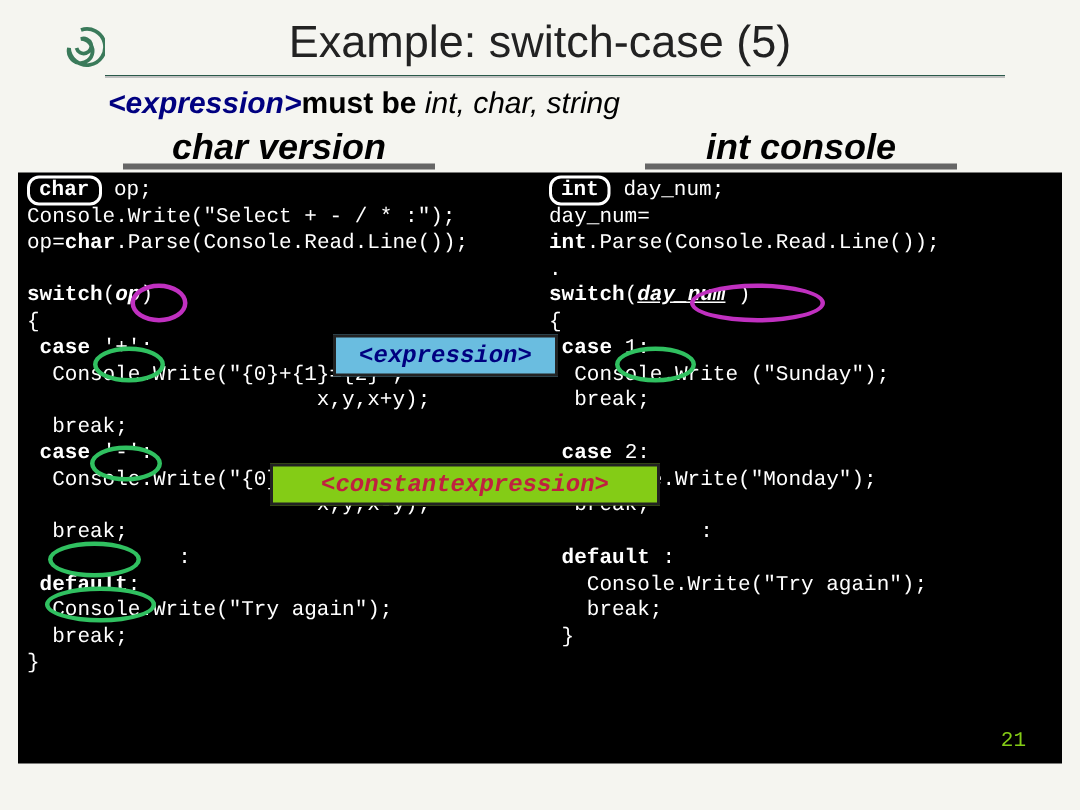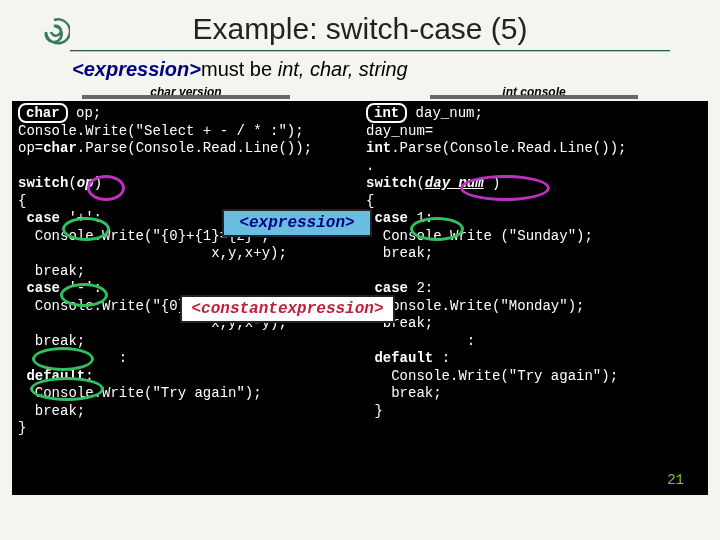--- a/index.html
+++ b/index.html
@@ -28,30 +28,30 @@
   .hr {
     height: 2px;
     margin: 0 50px 0 70px;
     background: linear-gradient(to bottom, #2a5a4a 0%, #2a5a4a 50%, #c0c0c0 50%, #c0c0c0 100%);
   }
   .subtitle {
     margin: 6px 72px 2px 72px;
     font-size: 20px;
   }
   .subtitle .ital1 { color: #000080; font-weight: bold; font-style: italic; }
-  .subtitle .bold1 { font-weight: normal; }
+  .subtitle .bold1 { font-weight: bold; }
   .subtitle .ital2 { font-style: italic; font-weight: normal; }
   .version-row {
     display: flex;
     margin: 0 12px;
   }
   .version-label {
     flex: 1;
     text-align: center;
-    font-size: 12px;
+    font-size: 24px;
     font-style: italic;
     font-weight: bold;
     position: relative;
     padding: 2px 0;
   }
   .version-label::after {
     content: "";
     position: absolute;
     bottom: 2px;
     left: 20%;
@@ -92,22 +92,22 @@
     font-style: italic;
     font-weight: bold;
     font-size: 16px;
     text-align: center;
     padding: 2px 4px;
   }
   .callout-const {
     position: absolute;
     left: 168px;
     top: 194px;
-    width: 215px;
-    background: #ffffff;
+    width: 260px;
+    background: #84cc16;
     border: 2px solid #222;
     color: #c02040;
     font-style: italic;
     font-weight: bold;
     font-size: 16px;
     text-align: center;
     padding: 2px 4px;
   }
   .oval {
     position: absolute;

